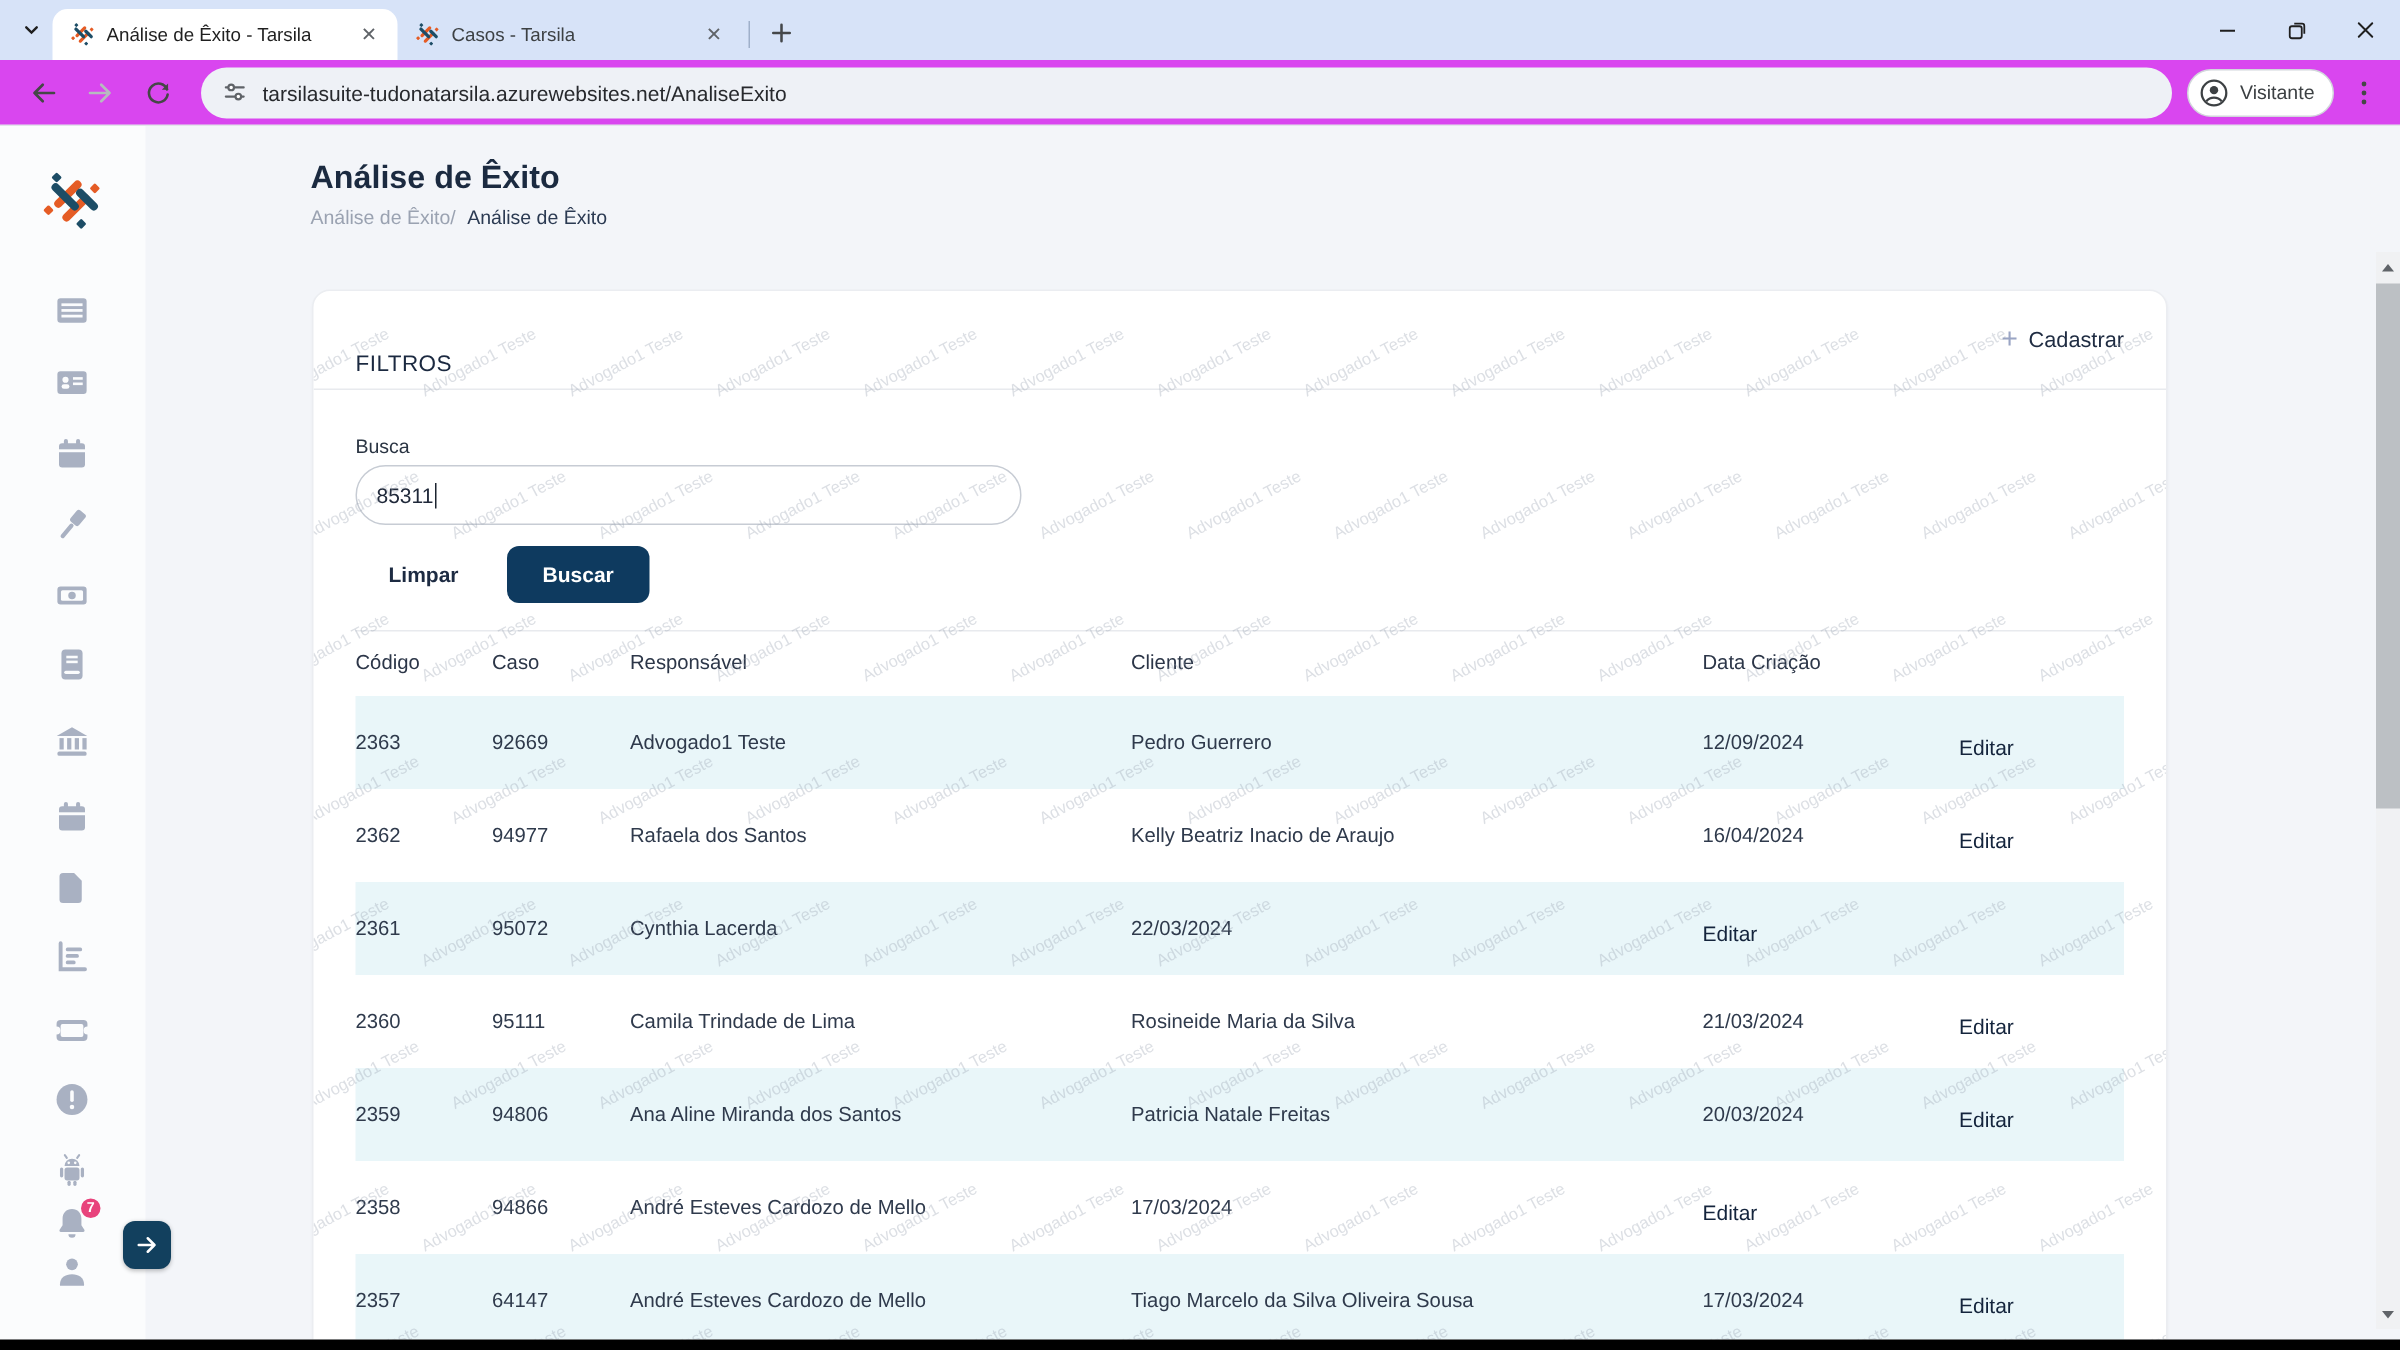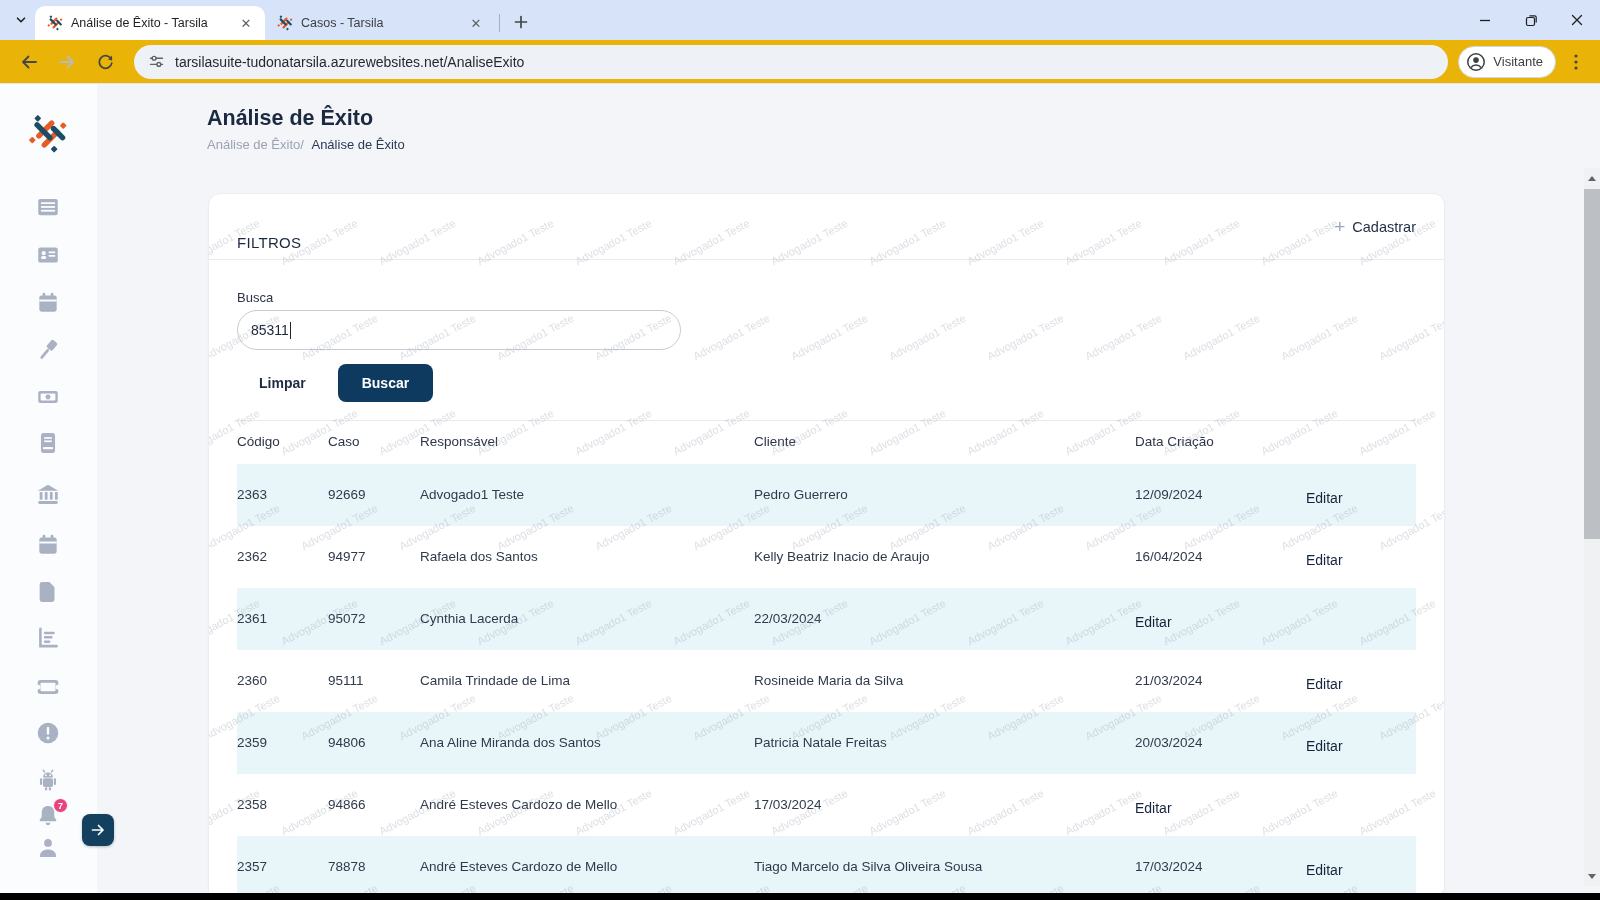--- a/index.html
+++ b/index.html
@@ -13,21 +13,21 @@
   .tabs { display:flex; align-items:flex-end; margin-left:35px; height:40px; }
   .tab { display:flex; align-items:center; gap:8px; height:34px; padding:0 10px 0 12px; width:230px; font-size:12.5px; color:#3c4043; cursor:pointer; }
   .tab.active { background:#fff; border-radius:10px 10px 0 0; color:#1f1f1f; }
   .tab .title { flex:1; white-space:nowrap; overflow:hidden; text-overflow:ellipsis; }
   .tab .close { width:18px; height:18px; border-radius:50%; display:flex; align-items:center; justify-content:center; color:#5f6368; font-size:13px; }
   .tab-sep { width:1px; height:18px; background:#9fb0ca; margin:0 4px 8px 4px; }
   .newtab { width:26px; height:26px; margin-bottom:5px; margin-left:4px; border-radius:50%; display:flex; align-items:center; justify-content:center; color:#44474a; }
   .wincontrols { position:absolute; right:0; top:0; height:40px; display:flex; }
   .winbtn { width:46px; height:40px; display:flex; align-items:center; justify-content:center; color:#1f1f1f; cursor:pointer; }
 
-  .toolbar { position:absolute; top:40px; left:0; right:0; height:44px; background:#eab308; display:flex; align-items:center; padding:0 10px; border-bottom:1px solid #e2e5ea; }
+  .toolbar { position:absolute; top:40px; left:0; right:0; height:44px; background:#d946ef; display:flex; align-items:center; padding:0 10px; border-bottom:1px solid #e2e5ea; }
   .navbtn { width:34px; height:34px; border-radius:50%; display:flex; align-items:center; justify-content:center; margin:0 2px; }
   .urlbar { flex:1; height:34px; background:#eef1f6; border-radius:17px; margin:0 10px; display:flex; align-items:center; padding:0 14px; gap:10px; min-width:0; }
   .urlbar .url { font-size:14px; color:#27292d; white-space:nowrap; overflow:hidden; }
   .profile-chip { height:32px; border:1px solid #d2d6dc; border-radius:16px; background:#fff; display:flex; align-items:center; gap:7px; padding:0 12px 0 7px; margin-right:6px; }
   .profile-chip span { font-size:13px; color:#3c4043; }
   .menu-dots { width:28px; height:34px; display:flex; align-items:center; justify-content:center; }
 
   
   .app { position:absolute; top:84px; left:0; right:0; bottom:7px; }
   .sidebar { position:absolute; top:0; left:0; width:97px; bottom:0; background:#fbfcfd; z-index:6; }
@@ -533,21 +533,21 @@
   </div>
               <div class="t-row">
     <span class="cell">2358</span>
     <span class="cell">94866</span>
     <span class="cell">André Esteves Cardozo de Mello</span>
     <span class="cell">17/03/2024</span>
     <span class="cell action"><button class="edit-link">Editar</button></span>
   </div>
               <div class="t-row striped">
     <span class="cell">2357</span>
-    <span class="cell">78878</span>
+    <span class="cell">64147</span>
     <span class="cell">André Esteves Cardozo de Mello</span>
     <span class="cell">Tiago Marcelo da Silva Oliveira Sousa</span>
     <span class="cell">17/03/2024</span>
     <span class="cell action"><button class="edit-link">Editar</button></span>
   </div>
             </div>
         </div>
       </div>
     </div>
 

